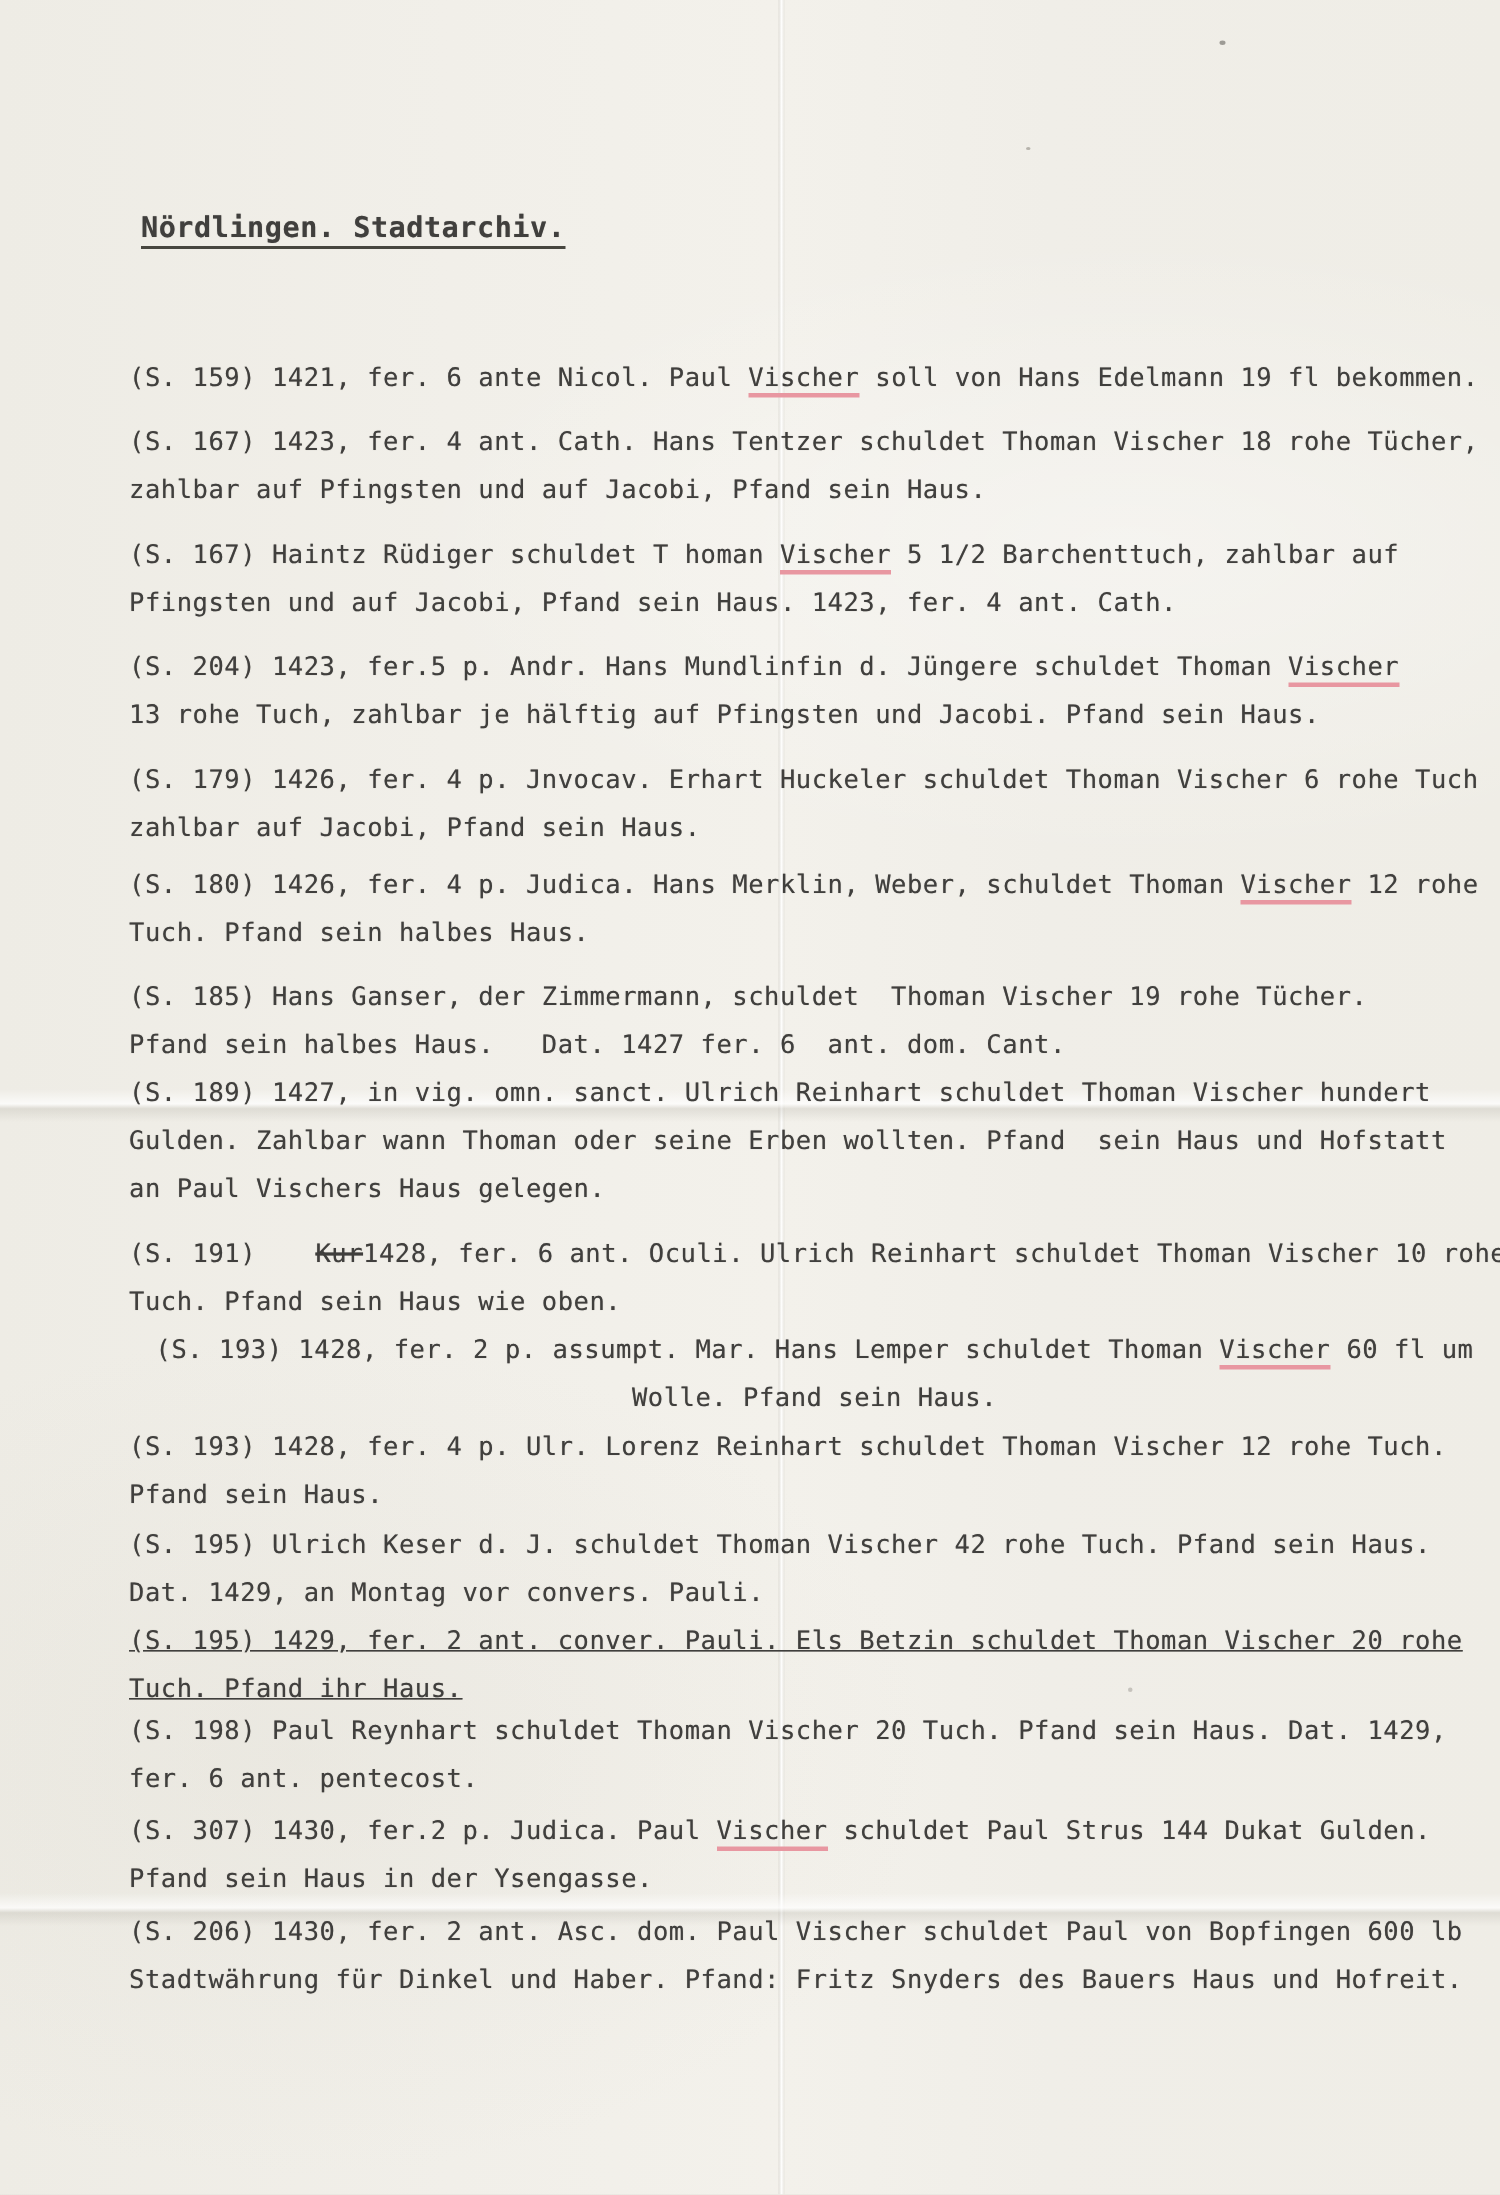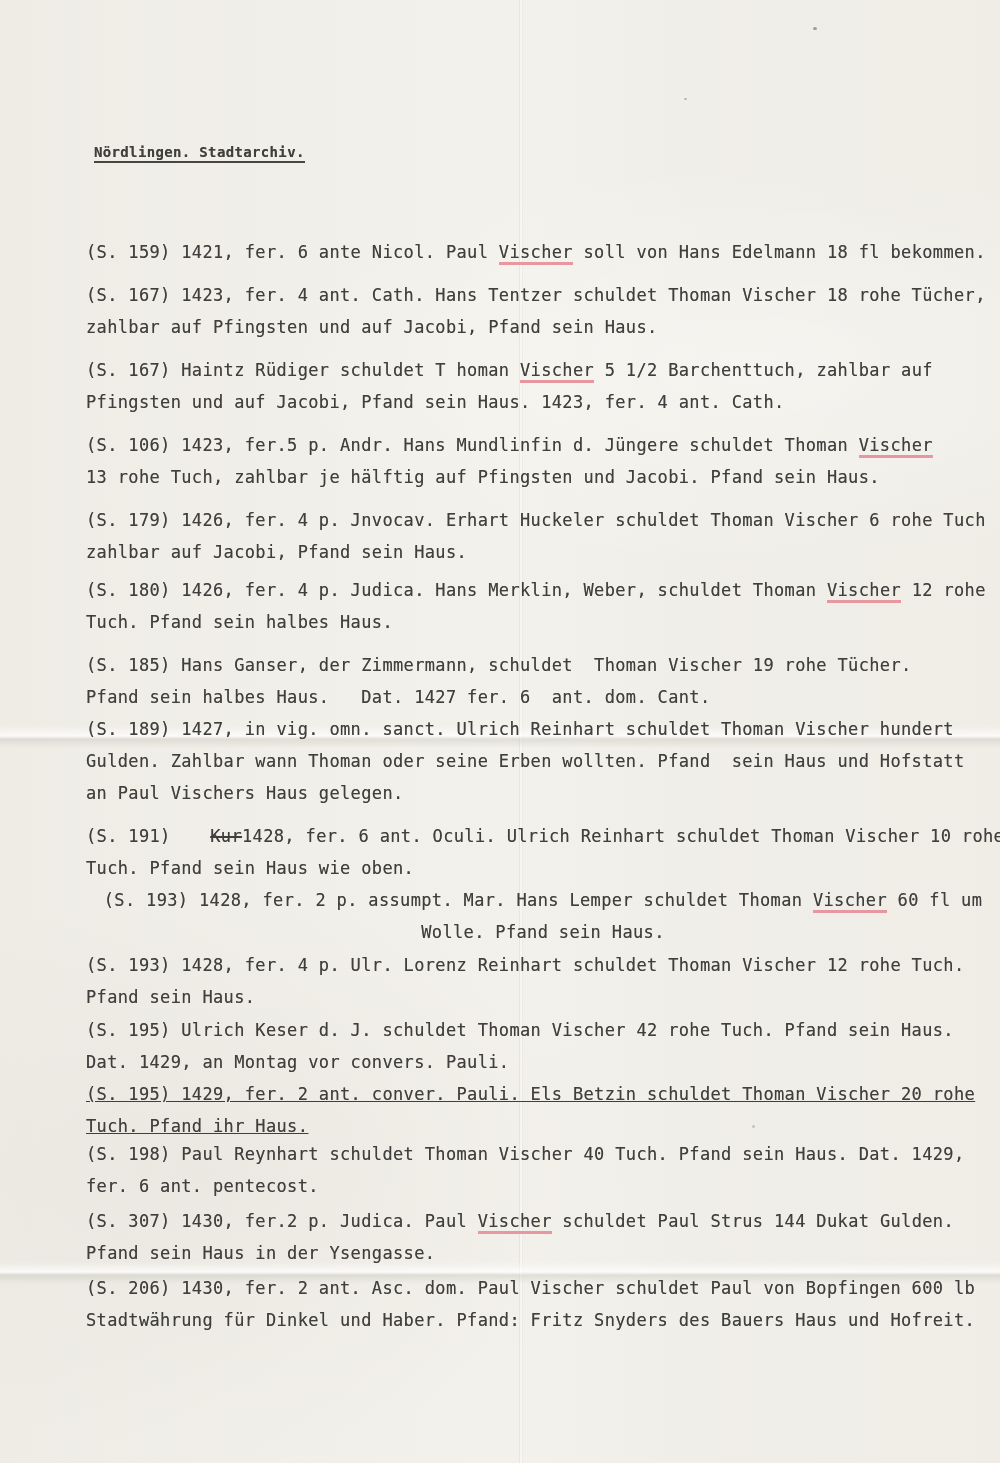--- a/index.html
+++ b/index.html
@@ -33,21 +33,21 @@
   .speck3{left:752px;top:1125px;width:3px;height:3px;background:rgba(120,116,108,0.35);}
 
   .content{
     position:absolute;top:72px;left:86px;right:0;
     font-size:17px;line-height:32px;letter-spacing:0.35px;
     white-space:pre;
     text-shadow:0 0 0.5px rgba(62,60,57,0.55);
   }
   .title{
     margin:0 0 0 8px;
-    font-size:14px;font-weight:bold;line-height:32px;
+    font-size:19px;font-weight:bold;line-height:32px;
   }
   .title .ul{
     border-bottom:2px solid #47463f;
     padding-bottom:1px;
   }
   .entries{margin-top:4px;}
   .entry{margin:0 0 11px 0;}
   .entries .entry:nth-child(5){margin-bottom:6px;}
   .entries .entry:nth-child(7){margin-bottom:0;}
   .entries .entry:nth-child(9){margin-bottom:0;}
@@ -69,31 +69,31 @@
 <div class="paper">
   <div class="crease-v"></div>
   <div class="crease-h crease-h1"></div>
   <div class="crease-h crease-h2"></div>
   <div class="speck speck1"></div>
   <div class="speck speck2"></div>
   <div class="speck speck3"></div>
 
   <div class="content">
     <h1 class="title"><span class="ul">Nördlingen. Stadtarchiv.</span></h1>
-    <div class="entries" id="entries"><p class="entry"><span>(S. 159) 1421, fer. 6 ante Nicol. Paul </span><span class="pu">Vischer</span><span> soll von Hans Edelmann 18 fl bekommen.</span></p><p class="entry"><span>(S. 167) 1423, fer. 4 ant. Cath. Hans Tentzer schuldet Thoman Vischer 18 rohe Tücher,
+    <div class="entries" id="entries"><p class="entry"><span>(S. 159) 1421, fer. 6 ante Nicol. Paul </span><span class="pu">Vischer</span><span> soll von Hans Edelmann 19 fl bekommen.</span></p><p class="entry"><span>(S. 167) 1423, fer. 4 ant. Cath. Hans Tentzer schuldet Thoman Vischer 18 rohe Tücher,
 zahlbar auf Pfingsten und auf Jacobi, Pfand sein Haus.</span></p><p class="entry"><span>(S. 167) Haintz Rüdiger schuldet T homan </span><span class="pu">Vischer</span><span> 5 1/2 Barchenttuch, zahlbar auf
-Pfingsten und auf Jacobi, Pfand sein Haus. 1423, fer. 4 ant. Cath.</span></p><p class="entry"><span>(S. 106) 1423, fer.5 p. Andr. Hans Mundlinfin d. Jüngere schuldet Thoman </span><span class="pu">Vischer</span><span>
+Pfingsten und auf Jacobi, Pfand sein Haus. 1423, fer. 4 ant. Cath.</span></p><p class="entry"><span>(S. 204) 1423, fer.5 p. Andr. Hans Mundlinfin d. Jüngere schuldet Thoman </span><span class="pu">Vischer</span><span>
 13 rohe Tuch, zahlbar je hälftig auf Pfingsten und Jacobi. Pfand sein Haus.</span></p><p class="entry"><span>(S. 179) 1426, fer. 4 p. Jnvocav. Erhart Huckeler schuldet Thoman Vischer 6 rohe Tuch
 zahlbar auf Jacobi, Pfand sein Haus.</span></p><p class="entry"><span>(S. 180) 1426, fer. 4 p. Judica. Hans Merklin, Weber, schuldet Thoman </span><span class="pu">Vischer</span><span> 12 rohe
 Tuch. Pfand sein halbes Haus.</span></p><p class="entry"><span>(S. 185) Hans Ganser, der Zimmermann, schuldet  Thoman Vischer 19 rohe Tücher.
 Pfand sein halbes Haus.   Dat. 1427 fer. 6  ant. dom. Cant.</span></p><p class="entry"><span>(S. 189) 1427, in vig. omn. sanct. Ulrich Reinhart schuldet Thoman Vischer hundert
 Gulden. Zahlbar wann Thoman oder seine Erben wollten. Pfand  sein Haus und Hofstatt
 an Paul Vischers Haus gelegen.</span></p><p class="entry"><span>(S. 191) </span><span class="strike">Kur</span><span>1428, fer. 6 ant. Oculi. Ulrich Reinhart schuldet Thoman Vischer 10 rohe
 Tuch. Pfand sein Haus wie oben.</span></p><p class="entry"><span>(S. 193) 1428, fer. 2 p. assumpt. Mar. Hans Lemper schuldet Thoman </span><span class="pu">Vischer</span><span> 60 fl um
 Wolle. Pfand sein Haus.</span></p><p class="entry"><span>(S. 193) 1428, fer. 4 p. Ulr. Lorenz Reinhart schuldet Thoman Vischer 12 rohe Tuch.
 Pfand sein Haus.</span></p><p class="entry"><span>(S. 195) Ulrich Keser d. J. schuldet Thoman Vischer 42 rohe Tuch. Pfand sein Haus.
 Dat. 1429, an Montag vor convers. Pauli.</span></p><p class="entry"><span>(S. 195) 1429, fer. 2 ant. conver. Pauli. Els Betzin schuldet Thoman Vischer 20 rohe
-Tuch. Pfand ihr Haus.</span></p><p class="entry"><span>(S. 198) Paul Reynhart schuldet Thoman Vischer 40 Tuch. Pfand sein Haus. Dat. 1429,
+Tuch. Pfand ihr Haus.</span></p><p class="entry"><span>(S. 198) Paul Reynhart schuldet Thoman Vischer 20 Tuch. Pfand sein Haus. Dat. 1429,
 fer. 6 ant. pentecost.</span></p><p class="entry"><span>(S. 307) 1430, fer.2 p. Judica. Paul </span><span class="pu">Vischer</span><span> schuldet Paul Strus 144 Dukat Gulden.
 Pfand sein Haus in der Ysengasse.</span></p><p class="entry"><span>(S. 206) 1430, fer. 2 ant. Asc. dom. Paul Vischer schuldet Paul von Bopfingen 600 lb
 Stadtwährung für Dinkel und Haber. Pfand: Fritz Snyders des Bauers Haus und Hofreit.</span></p></div>
   </div>
 </div>
 
 </body></html>

